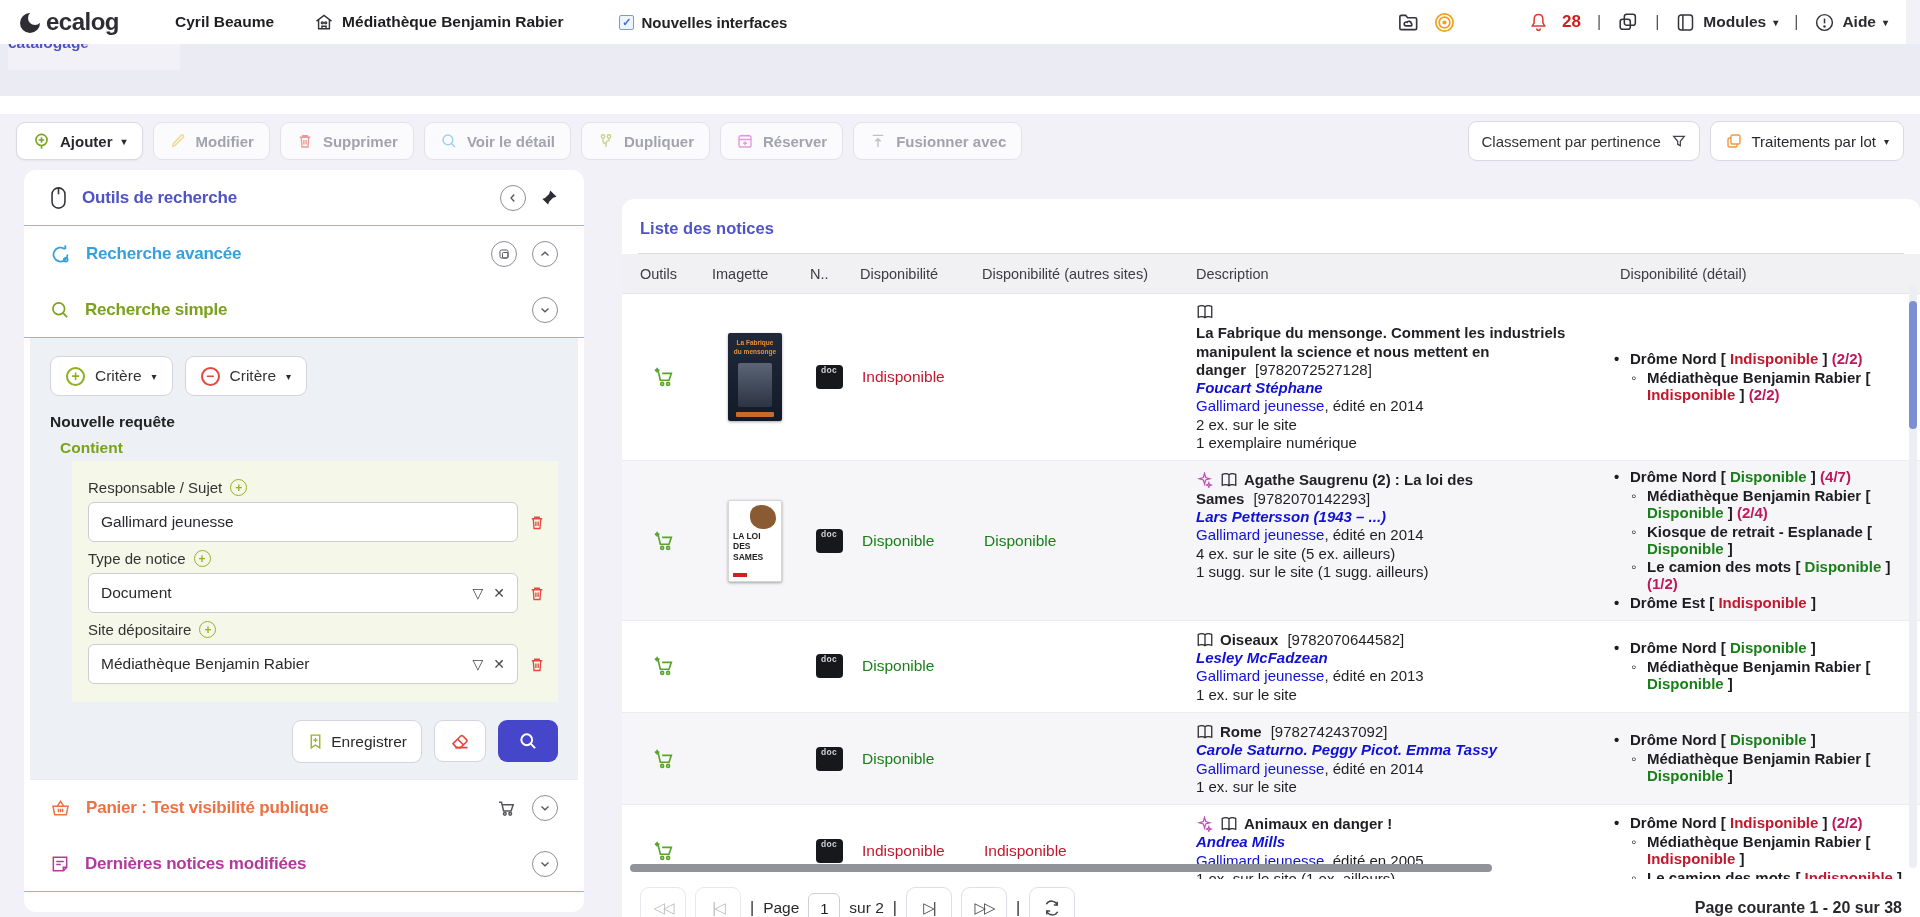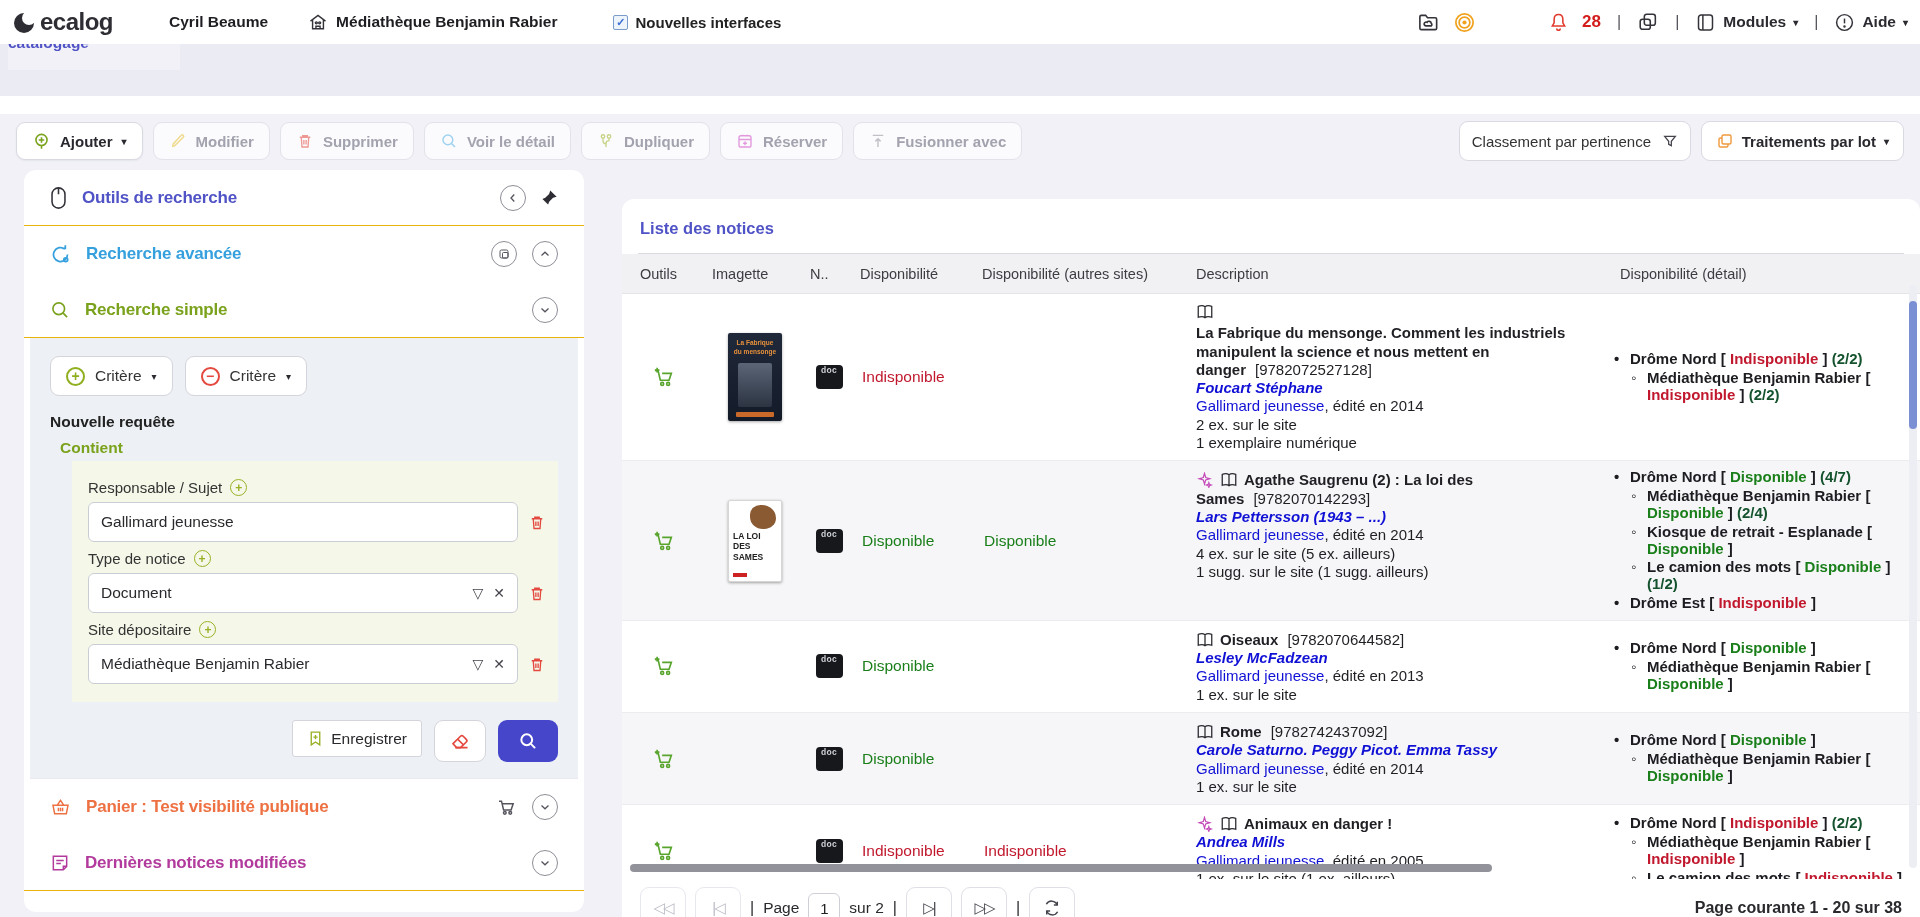--- a/index.html
+++ b/index.html
@@ -1,22 +1,22 @@
 <!DOCTYPE html>
 <html><head>
 <meta charset="utf-8">
 <style>
   * { margin:0; padding:0; box-sizing:border-box; }
   html,body { width:1920px; height:917px; overflow:hidden; background:#f1f1f7;
     font-family:"Liberation Sans", sans-serif; color:#222; }
   svg { display:block; }
 
   
-  .topbar { position:absolute; top:0; left:0; right:0; height:44px; background:#fff;
-    display:flex; align-items:center; padding:0 12px; z-index:6; }
+  .topbar { position:absolute; top:0; left:0; right:14px; height:44px; background:#fff;
+    display:flex; align-items:center; padding:0 18px; z-index:6; }
   .logo { display:flex; align-items:center; gap:2px; }
   .logo-text { font-size:24px; font-weight:800; color:#2d2d33; letter-spacing:-0.5px; }
   .hb-user { margin-left:56px; font-weight:700; font-size:15.5px; color:#1d1d22; }
   .hb-lib { margin-left:40px; display:flex; align-items:center; gap:8px; font-weight:700; font-size:15.5px; color:#1d1d22; }
   .hb-chk { margin-left:56px; display:flex; align-items:center; gap:7px; font-weight:700; font-size:15px; }
   .cbox { width:15px; height:15px; border:1.5px solid #7a9ccb; background:#eef4fc; border-radius:2px;
     display:flex; align-items:center; justify-content:center; color:#3b6fd4; font-size:11px; font-weight:800; }
   .hb-right { margin-left:auto; display:flex; align-items:center; gap:13px; }
   .hb-count { color:#d31d1d; font-weight:800; font-size:17px; }
   .hb-sep { color:#55555e; font-size:16px; padding:0 3px; }
@@ -37,21 +37,21 @@
   .tbtn { height:38px; border:1px solid #e2e2ea; border-radius:9px; background:#fbfbfd; padding:0 15px;
     display:inline-flex; align-items:center; gap:9px; font-weight:700; font-size:15px; color:#a3a3af; }
   .tbtn .ic { opacity:.6; }
   .tbtn.enabled { background:#fff; color:#28282e; border-color:#d9d9e2; box-shadow:0 1px 2px rgba(40,40,60,.06); cursor:pointer; }
   .tbtn.enabled .ic { opacity:1; }
   .tb-spacer { flex:1; }
   .sortsel { width:232px; height:40px; background:#fff; border:1px solid #d9d9e2; border-radius:9px;
     display:flex; align-items:center; padding:0 12px; font-size:15px; color:#333; cursor:pointer; }
   .sortsel span { flex:1; }
   .batchbtn { height:40px; background:#fff; border:1px solid #d9d9e2; border-radius:9px; padding:0 14px;
-    display:flex; align-items:center; gap:8px; font-weight:700; font-size:15px; color:#28282e; cursor:pointer; }
+    display:flex; align-items:center; gap:8px; font-weight:400; font-size:15px; color:#28282e; cursor:pointer; }
 
   
   .sidebar { position:absolute; left:24px; top:170px; width:560px; height:742px; background:#fff;
     border-radius:12px; overflow:hidden; z-index:2; }
   .sec { display:flex; align-items:center; gap:15px; padding:0 26px; height:56px; border-bottom:1px solid #eab308; }
   .sec-title { font-weight:800; font-size:17px; letter-spacing:-0.2px; flex:1; }
   .t-indigo { color:#5053c5; } .t-olive { color:#7aa21c; } .t-blue { color:#35a0dd; }
   .t-magenta { color:#b13a9c; } .t-orange { color:#ed7143; }
   .cbtn { width:26px; height:26px; border-radius:50%; border:1.5px solid #8d8d97; display:flex;
     align-items:center; justify-content:center; cursor:pointer; background:#fff; }
@@ -69,21 +69,21 @@
   .greenpanel { margin-left:22px; background:#f5f8e9; padding:10px 12px 18px 16px; }
   .flabel { display:flex; align-items:center; gap:8px; font-size:15px; color:#333; margin:8px 0 6px; }
   .gplus { width:17px; height:17px; border-radius:50%; border:1.6px solid #9ab024; color:#9ab024;
     display:flex; align-items:center; justify-content:center; font-size:12px; font-weight:700; }
   .frow { display:flex; align-items:center; gap:10px; }
   .finput { flex:1; height:40px; background:#fff; border:1px solid #c9cdd4; border-radius:6px;
     display:flex; align-items:center; padding:0 12px; font-size:15.5px; color:#2a2a2e; gap:10px; }
   .finput .val { flex:1; }
   .fico { color:#44444c; font-size:14px; cursor:pointer; }
   .form-actions { display:flex; justify-content:flex-end; gap:12px; margin-top:18px; }
-  .save-btn { height:37px; background:#fff; border:1px solid #d4d4dc; border-radius:3px; padding:0 14px;
+  .save-btn { height:43px; background:#fff; border:1px solid #d4d4dc; border-radius:9px; padding:0 14px;
     display:flex; align-items:center; gap:7px; font-size:15.5px; color:#2a2a2e; cursor:pointer; }
   .eraser-btn { width:52px; height:42px; background:#fff; border:1px solid #d4d4dc; border-radius:9px;
     display:flex; align-items:center; justify-content:center; cursor:pointer; }
   .search-btn { width:60px; height:42px; background:#4646cb; border-radius:9px; display:flex;
     align-items:center; justify-content:center; cursor:pointer; }
 
   
   .maincard { position:absolute; left:622px; top:170px; width:1298px; height:737px; background:#fff;
     border-radius:12px; overflow:hidden; z-index:2;margin-top:29px; }
   .card-title { padding:20px 0 0 18px; color:#5053c5; font-weight:800; font-size:16.5px; }
@@ -104,21 +104,21 @@
   .d-icons { margin-bottom:2px; }
   .d-title { font-weight:800; }
   .d-isbn { margin-left:9px; }
   .d-auth { color:#1111d6; font-weight:800; font-style:italic; cursor:pointer; }
   .d-pub { color:#1111d6; cursor:pointer; }
   .c-det { font-size:15px; font-weight:700; color:#1c1c21; line-height:1.12; padding:6px 4px 6px 0; }
   .det { display:flex; gap:7px; margin:2px 0; }
   .det.l1 { margin-left:17px; }
   .blt { width:9px; flex:none; }
   .st.g { color:#1a7f1a; } .st.r { color:#c1182e; }
-  .cnt { color:#14532d; cursor:pointer;text-align:center; }
+  .cnt { color:#be185d; cursor:pointer;text-align:center; }
 
   .cover { width:54px; height:88px; border-radius:2px; box-shadow:0 1px 3px rgba(0,0,0,.35); overflow:hidden; position:relative; }
   .cover.dark { background:linear-gradient(#20293a,#131a28); }
   .cover.dark .cv-t { color:#e8913c; font-size:6.5px; font-weight:700; text-align:center; padding-top:5px; line-height:1.4; }
   .cover.dark .cv-img { position:absolute; left:10px; top:30px; width:34px; height:44px;
     background:linear-gradient(#5b6576,#2c3442); border-radius:2px; }
   .cover.dark .cv-band { position:absolute; bottom:4px; left:8px; right:8px; height:5px; background:#c96a2a; border-radius:1px; }
   .cover.light { background:#fff; border:1px solid #d6d6d6; height:82px; }
   .cover.light .deer { position:absolute; right:5px; top:4px; width:26px; height:24px; background:#8a5a33;
     border-radius:40% 55% 45% 50%; }

